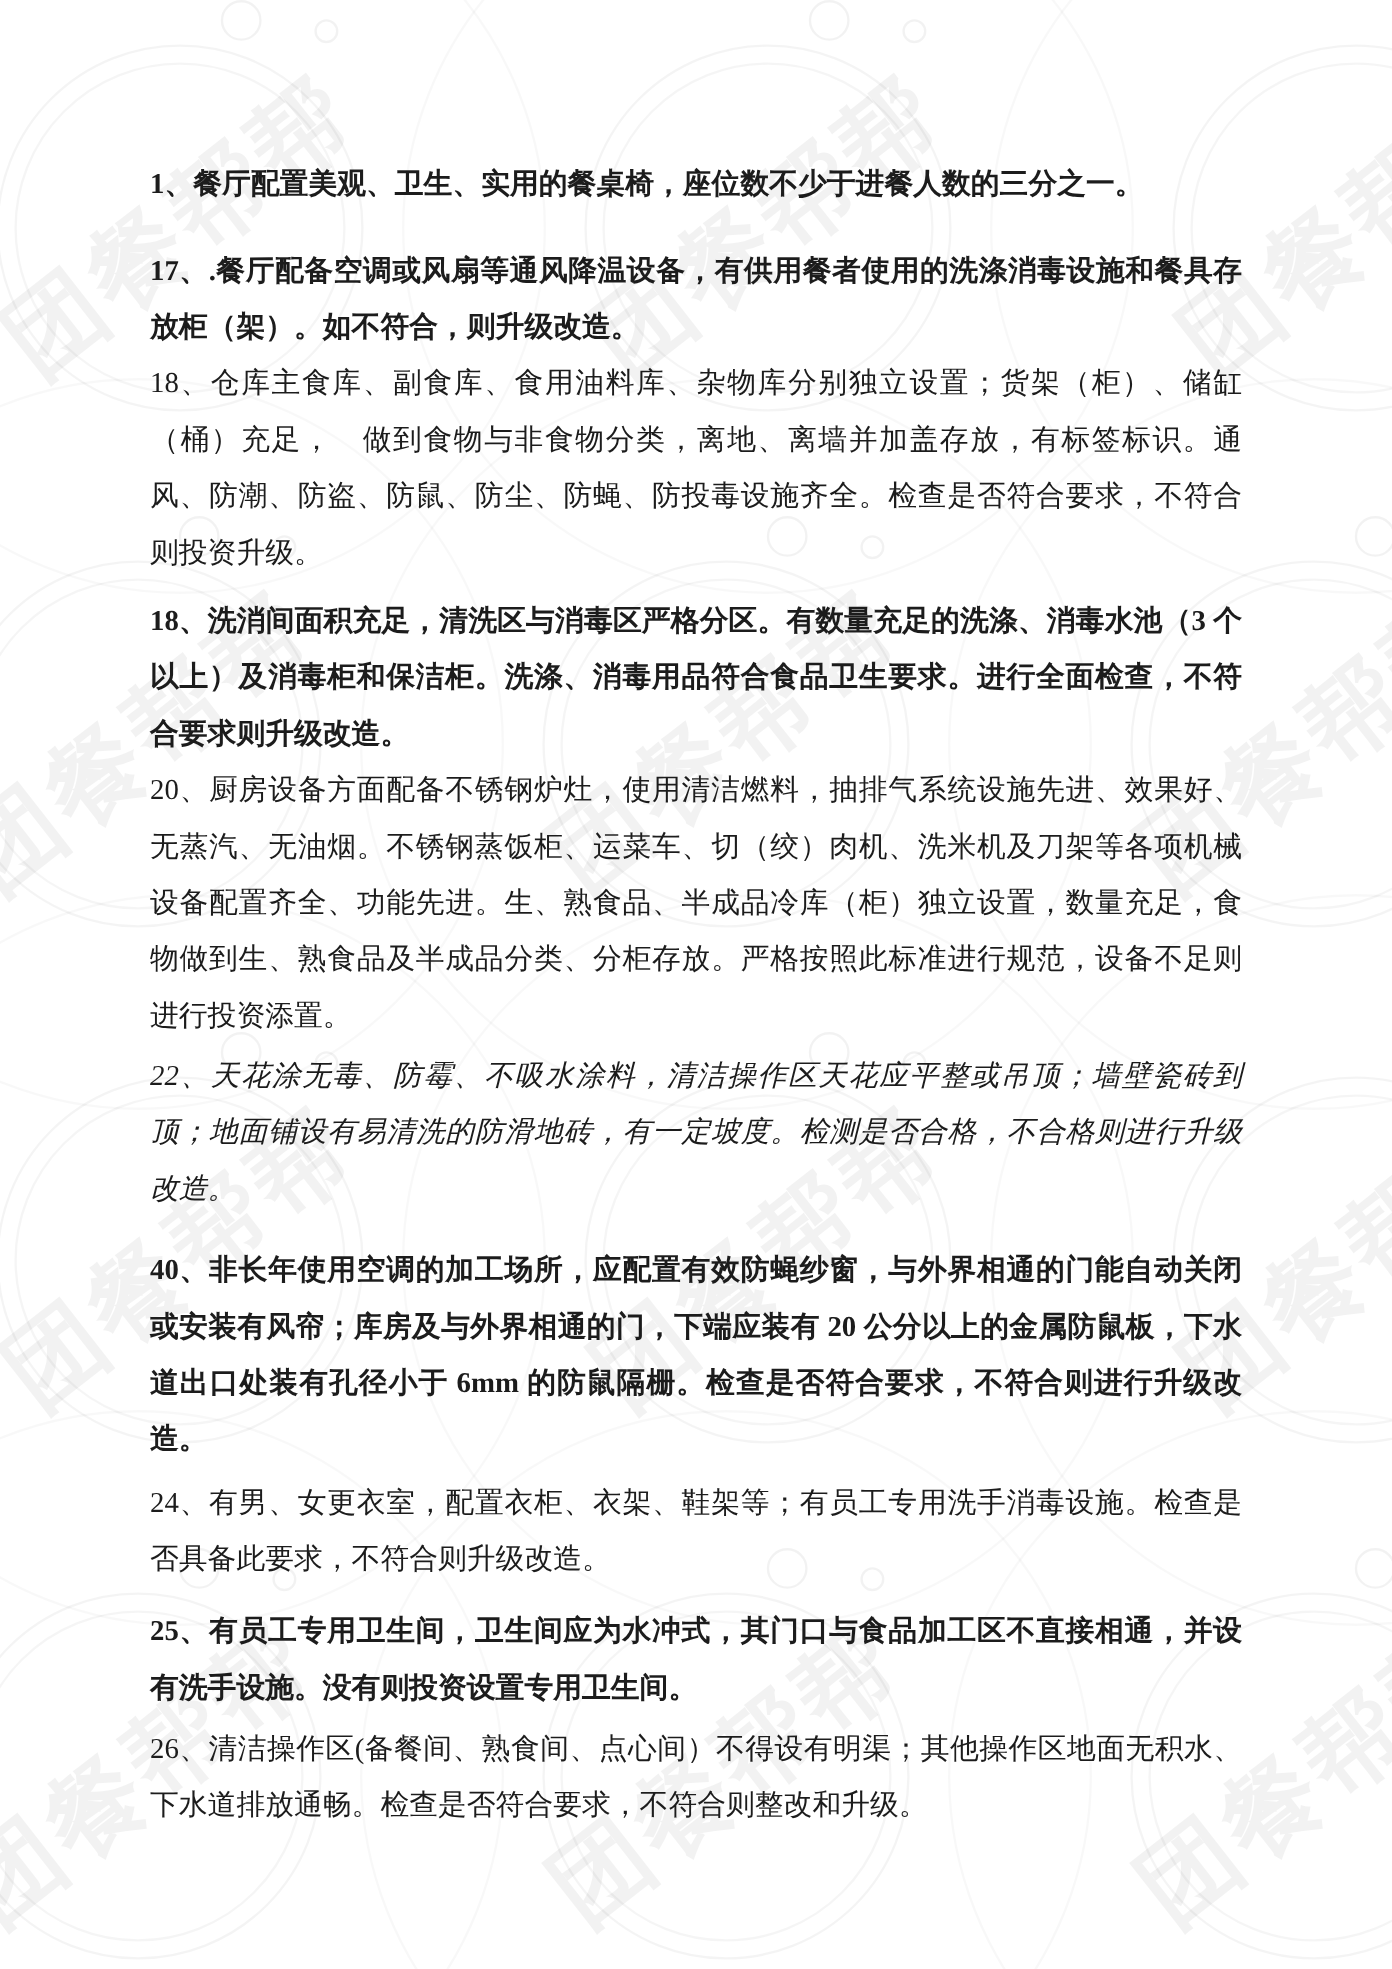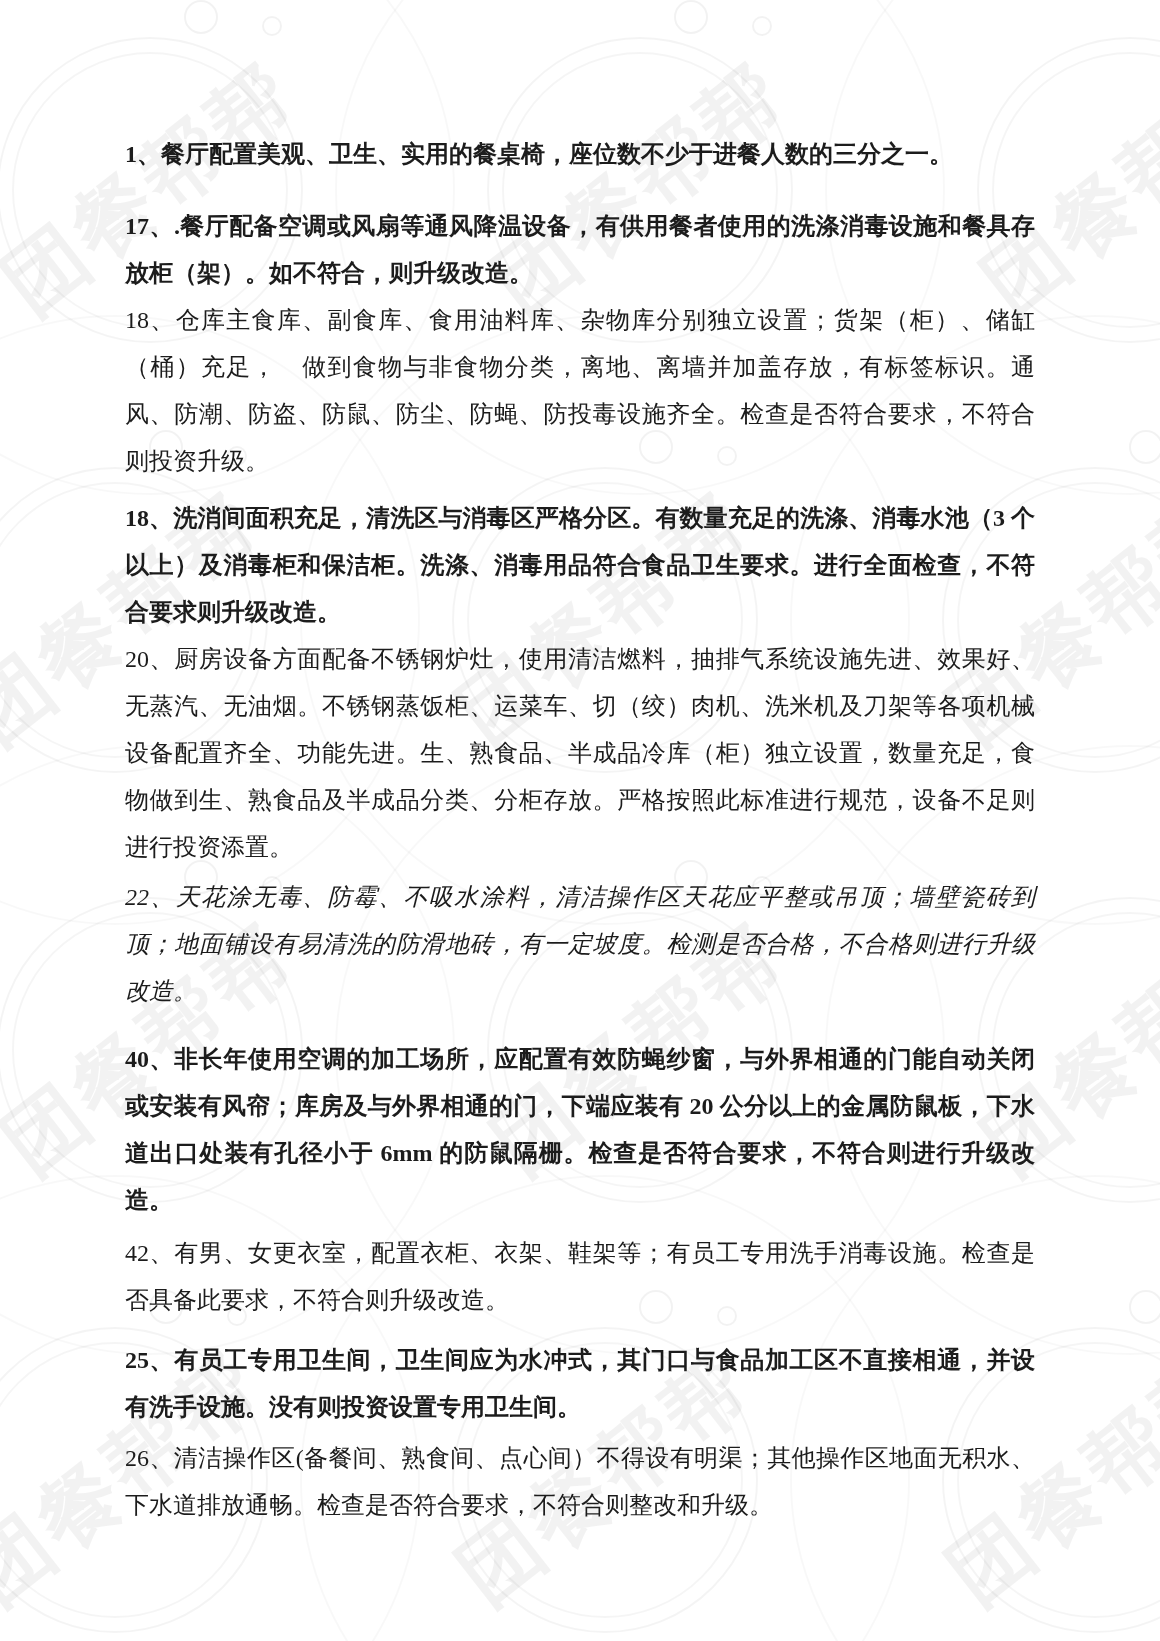--- a/index.html
+++ b/index.html
@@ -162,19 +162,19 @@
 
     <p class="para bold mt19"><span>18、</span><span>洗消间面积充足，清洗区与消毒区严格分区。有数量充足的洗涤、消毒水池（3 个以上）及消毒柜和保洁柜。洗涤、消毒用品符合食品卫生要求。进行全面检查，不符合要求则升级改造。</span></p>
 
     <p class="para"><span>20、</span><span>厨房设备方面配备不锈钢炉灶，使用清洁燃料，抽排气系统设施先进、效果好、无蒸汽、无油烟。不锈钢蒸饭柜、运菜车、切（绞）肉机、洗米机及刀架等各项机械设备配置齐全、功能先进。生、熟食品、半成品冷库（柜）独立设置，数量充足，食物做到生、熟食品及半成品分类、分柜存放。严格按照此标准进行规范，设备不足则进行投资添置。</span></p>
 
 
     <p class="para mt22"><span>22、</span><span>天花涂无毒、防霉、不吸水涂料，清洁操作区天花应平整或吊顶；墙壁瓷砖到顶；地面铺设有易清洗的防滑地砖，有一定坡度。检测是否合格，不合格则进行升级改造。</span></p>
 
     <p class="para bold mt23"><span>40、</span><span>非长年使用空调的加工场所，应配置有效防蝇纱窗，与外界相通的门能自动关闭或安装有风帘；库房及与外界相通的门，下端应装有 20 公分以上的金属防鼠板，下水道出口处装有孔径小于 6mm 的防鼠隔栅。检查是否符合要求，不符合则进行升级改造。</span></p>
 
-    <p class="para mt24"><span>42、</span><span>有男、女更衣室，配置衣柜、衣架、鞋架等；有员工专用洗手消毒设施。检查是否具备此要求，不符合则升级改造。</span></p>
+    <p class="para mt24"><span>24、</span><span>有男、女更衣室，配置衣柜、衣架、鞋架等；有员工专用洗手消毒设施。检查是否具备此要求，不符合则升级改造。</span></p>
 
     <p class="para bold mt25"><span>25、</span><span>有员工专用卫生间，卫生间应为水冲式，其门口与食品加工区不直接相通，并设有洗手设施。没有则投资设置专用卫生间。</span></p>
 
     <p class="para mt26"><span>26、</span><span>清洁操作区(备餐间、熟食间、点心间）不得设有明渠；其他操作区地面无积水、下水道排放通畅。检查是否符合要求，不符合则整改和升级。</span></p>
   </div>
 </div>
 
 </body></html>

